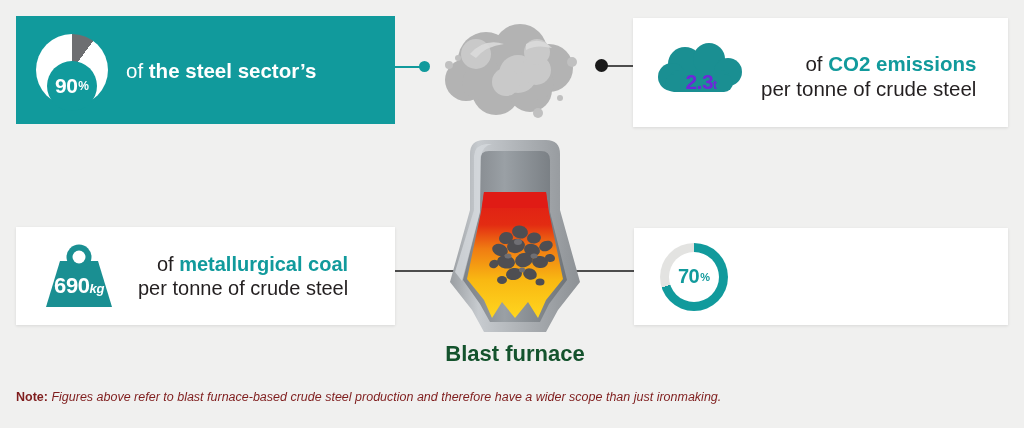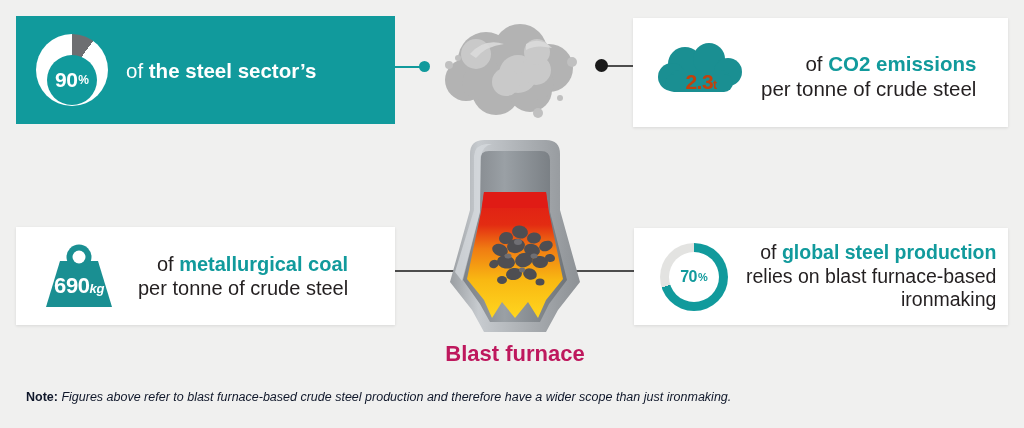--- a/index.html
+++ b/index.html
@@ -53,39 +53,39 @@
     position:absolute;left:0;right:0;top:30px;
     text-align:center;color:#fff;font-weight:700;font-size:22px;
     letter-spacing:-.4px;
   }
   .weight-wrap .wlabel .u{font-size:13px;font-weight:700;font-style:italic;}
 
   
   .cloud-wrap{position:relative;width:92px;height:62px;flex:none;}
   .cloud-wrap .clabel{
     position:absolute;left:0;right:0;top:28px;
-    text-align:center;color:#c2410c;font-weight:700;font-size:21px;
+    text-align:center;color:#6d28d9;font-weight:700;font-size:21px;
     letter-spacing:-.5px;
   }
   .cloud-wrap .clabel .u{font-size:12px;font-weight:700;}
 
   
   #furnace{position:absolute;left:430px;top:132px;width:170px;height:215px;}
   #furnace-label{
     position:absolute;left:390px;top:341px;width:250px;
-    text-align:center;font-weight:700;font-size:22px;color:#be185d;
+    text-align:center;font-weight:700;font-size:22px;color:#14532d;
   }
 
   
   #smoke{position:absolute;left:440px;top:18px;width:150px;height:105px;}
 
   
   #footnote{
     position:absolute;left:16px;top:390px;width:900px;
-    font-size:12.5px;color:#0f172a;margin-left:10px;
+    font-size:12.5px;color:#7f1d1d;
   }
   #footnote .lbl{font-weight:700;font-style:normal;}
   #footnote .body{font-style:italic;}
 </style>
 </head>
 <body>
 
 <div id="stage">
 
   <div class="conn-line" style="left:394px;top:66px;width:30px;background:#119a9c;"></div>
@@ -97,21 +97,21 @@
   <div class="conn-line" style="left:394px;top:270px;width:86px;background:#4d4d4d;"></div>
   <div class="conn-dot" style="left:470px;top:264px;width:13px;height:13px;background:#1a1a1a;"></div>
 
   <div class="conn-line" style="left:565px;top:270px;width:70px;background:#4d4d4d;"></div>
   <div class="conn-dot" style="left:562px;top:264px;width:13px;height:13px;background:#1a1a1a;"></div>
 
   <div class="card card-teal" style="left:16px;top:16px;width:379px;height:108px;padding-left:20px;">
     <div class="card-inner">
 
       <div class="donut" style="width:72px;height:72px;background:conic-gradient(#6d6e71 0deg 36deg, #ffffff 36deg 360deg);">
-        <div class="hole" style="left:11px;top:21px;width:50px;height:50px;background:#119a9c;">
+        <div class="hole" style="left:11px;top:27px;width:50px;height:50px;background:#119a9c;">
           <span class="val t-white" style="font-size:21px;">90</span>
             <span class="unit t-white" style="font-size:12px;margin-left:1px;">%</span>
         </div>
       </div>
 
       <div class="stat-text" style="font-size:20.5px;">
         <span class="ln">
           <span class="t-white w-reg">of </span><span class="t-white w-bold">the steel sector’s</span>
         </span>
       </div>
@@ -174,36 +174,25 @@
       </div>
 
     </div>
   </div>
 
   <div class="card shadowed" style="left:634px;top:228px;width:374px;height:97px;padding-left:26px;">
     <div class="card-inner" style="gap:18px;">
 
       <div class="donut" style="width:68px;height:68px;background:conic-gradient(#119a9c 0deg 252deg, #e3e3e1 252deg 360deg);">
         <div class="hole" style="left:9px;top:9px;width:50px;height:50px;background:#ffffff;">
-          <span class="val t-teal" style="font-size:16px;">70</span>
+          <span class="val t-teal" style="font-size:20px;">70</span>
             <span class="unit t-teal" style="font-size:11px;margin-left:1px;">%</span>
         </div>
       </div>
 
-      <div class="stat-text" style="font-size:19.5px;">
-        <span class="ln">
-          <span class="t-dark w-reg">of </span><span class="t-teal w-bold">global steel production</span>
-        </span>
-        <span class="ln">
-          <span class="t-dark w-reg">relies on blast furnace-based</span>
-        </span>
-        <span class="ln">
-          <span class="t-dark w-reg">ironmaking</span>
-        </span>
-      </div>
 
     </div>
   </div>
 
   <div id="smoke">
     <svg width="150" height="105" viewBox="0 0 150 105" aria-hidden="true">
       <g fill="#b3b3b3">
         <circle cx="46" cy="42" r="28"></circle>
         <circle cx="80" cy="33" r="27"></circle>
         <circle cx="109" cy="50" r="24"></circle>

